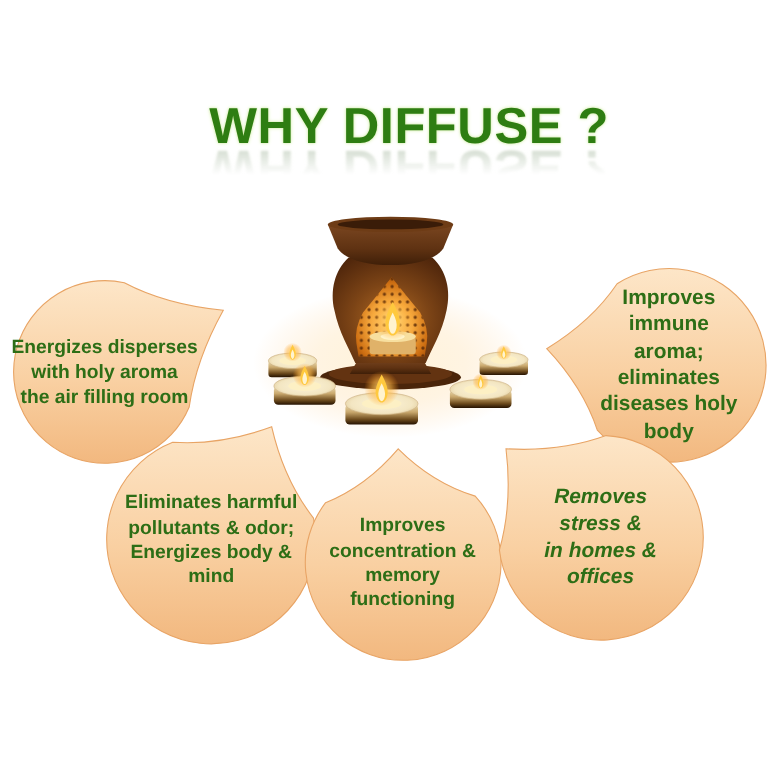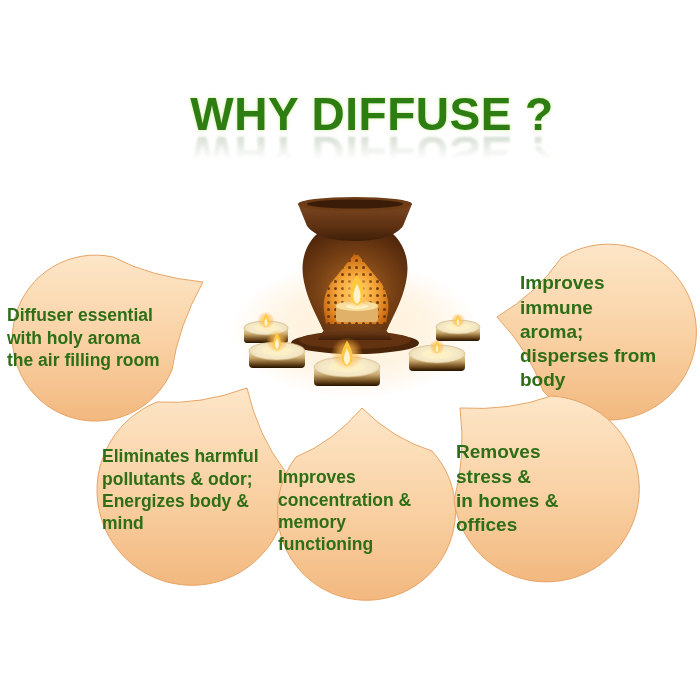--- a/index.html
+++ b/index.html
@@ -23,34 +23,34 @@
     -webkit-mask-image:linear-gradient(to bottom, transparent 38%, rgba(0,0,0,0.9) 100%);
     mask-image:linear-gradient(to bottom, transparent 38%, rgba(0,0,0,0.9) 100%);
   }
   
   .photo { position:absolute; left:220px; top:180px; width:280px; height:220px; }
   
   .drop { position:absolute; }
   .drop svg.shape { position:absolute; left:0; top:0; width:100%; height:100%; }
   .drop-text {
     position:absolute; display:flex; flex-direction:column;
-    align-items:flex-start; justify-content:center; text-align:center;
+    align-items:center; justify-content:center; text-align:center;
     color:var(--drop-text-green,#2d6e16); font-weight:bold;
     font-size:17.5px; line-height:1.28;
   }
   .drop-left        { left:5px;   top:248px; width:205px; height:180px; }
   .drop-left  .drop-text { left:2px;  top:28px; width:176px; height:124px; }
   .drop-right       { left:490px; top:238px; width:210px; height:186px; }
   .drop-right .drop-text { left:30px; top:10px; width:176px; height:168px; font-size:19px; }
   .drop-bl          { left:92px;  top:383px; width:200px; height:207px; }
   .drop-bl   .drop-text  { left:10px; top:25px; width:180px; height:164px; }
   .drop-bc          { left:275px; top:402px; width:182px; height:200px; }
   .drop-bc   .drop-text  { left:3px;  top:29px; width:176px; height:160px; }
   .drop-br          { left:450px; top:392px; width:192px; height:193px; }
-  .drop-br   .drop-text  { left:6px;  top:15px; width:180px; height:164px; font-size:19px; }
+  .drop-br   .drop-text  { left:6px;  top:15px; width:180px; height:164px; font-size:19px;font-style:italic; }
   .defs-svg { position:absolute; width:0; height:0; }
 </style>
 </head>
 <body>
 
 <div class="stage">
 
   <svg class="defs-svg" aria-hidden="true">
     <defs>
       <linearGradient id="dropG" x1="0" y1="0" x2="0" y2="1">
@@ -163,35 +163,36 @@
       <ellipse cx="127" cy="187" rx="18" ry="5" fill="#fdf0c4"></ellipse>
       <use href="#flameU" transform="translate(127,186) scale(1.6)"></use>
     </g>
   </svg>
 
   <div class="drop drop-left">
     <svg class="shape" viewBox="0 0 205 180">
       <path d="M 198,34 Q 146,29 108,9 A 83,83 0 1,0 167,122 Q 173,79 198,34 Z" fill="url(#dropG)" stroke="#e8a465" stroke-width="1"></path>
     </svg>
     <div class="drop-text">
-      <div>Diffuser essential</div>
+      <div>Energizes disperses</div>
       <div>with holy aroma</div>
       <div>the air filling room</div>
     </div>
   </div>
 
   <div class="drop drop-right">
     <svg class="shape" viewBox="0 0 210 186">
       <path d="M 7,79 Q 48,54 71,20 A 88,88 0 1,1 53,153 Q 40,114 7,79 Z" fill="url(#dropG)" stroke="#e8a465" stroke-width="1"></path>
     </svg>
     <div class="drop-text">
       <div>Improves</div>
       <div>immune</div>
       <div>aroma;</div>
-      <div>disperses from</div>
+      <div>eliminates</div>
+      <div>diseases holy</div>
       <div>body</div>
     </div>
   </div>
 
   <div class="drop drop-bl">
     <svg class="shape" viewBox="0 0 200 207">
       <path d="M 155,5 Q 109,22 65,19 A 95,95 0 1,0 193,88 Q 166,53 155,5 Z" fill="url(#dropG)" stroke="#e8a465" stroke-width="1"></path>
     </svg>
     <div class="drop-text">
       <div>Eliminates harmful</div>

